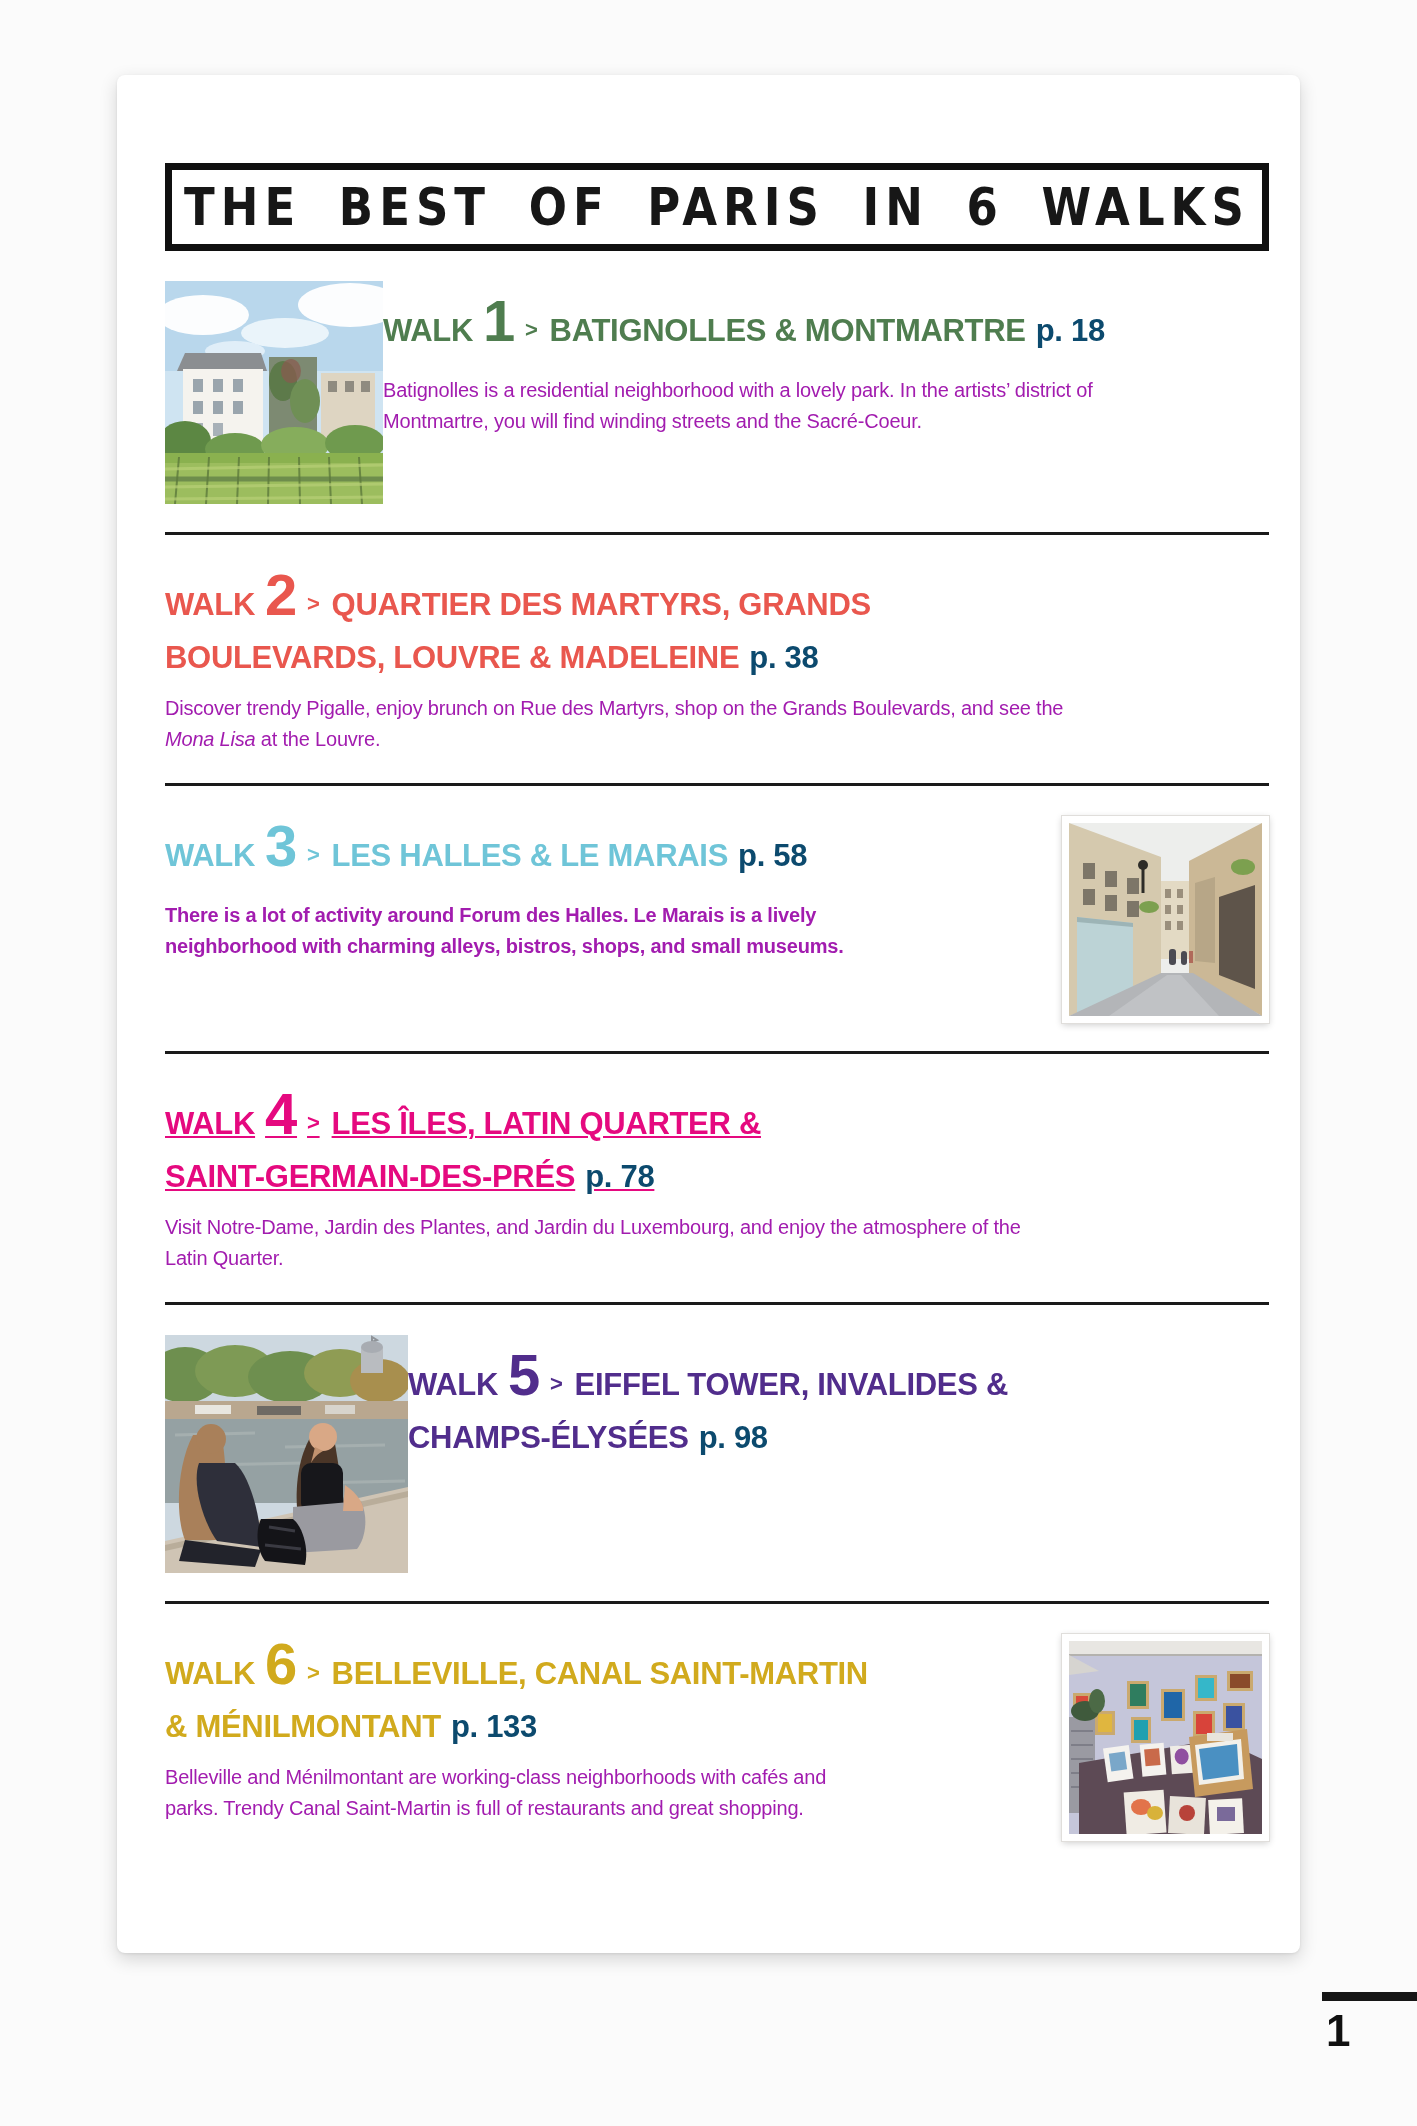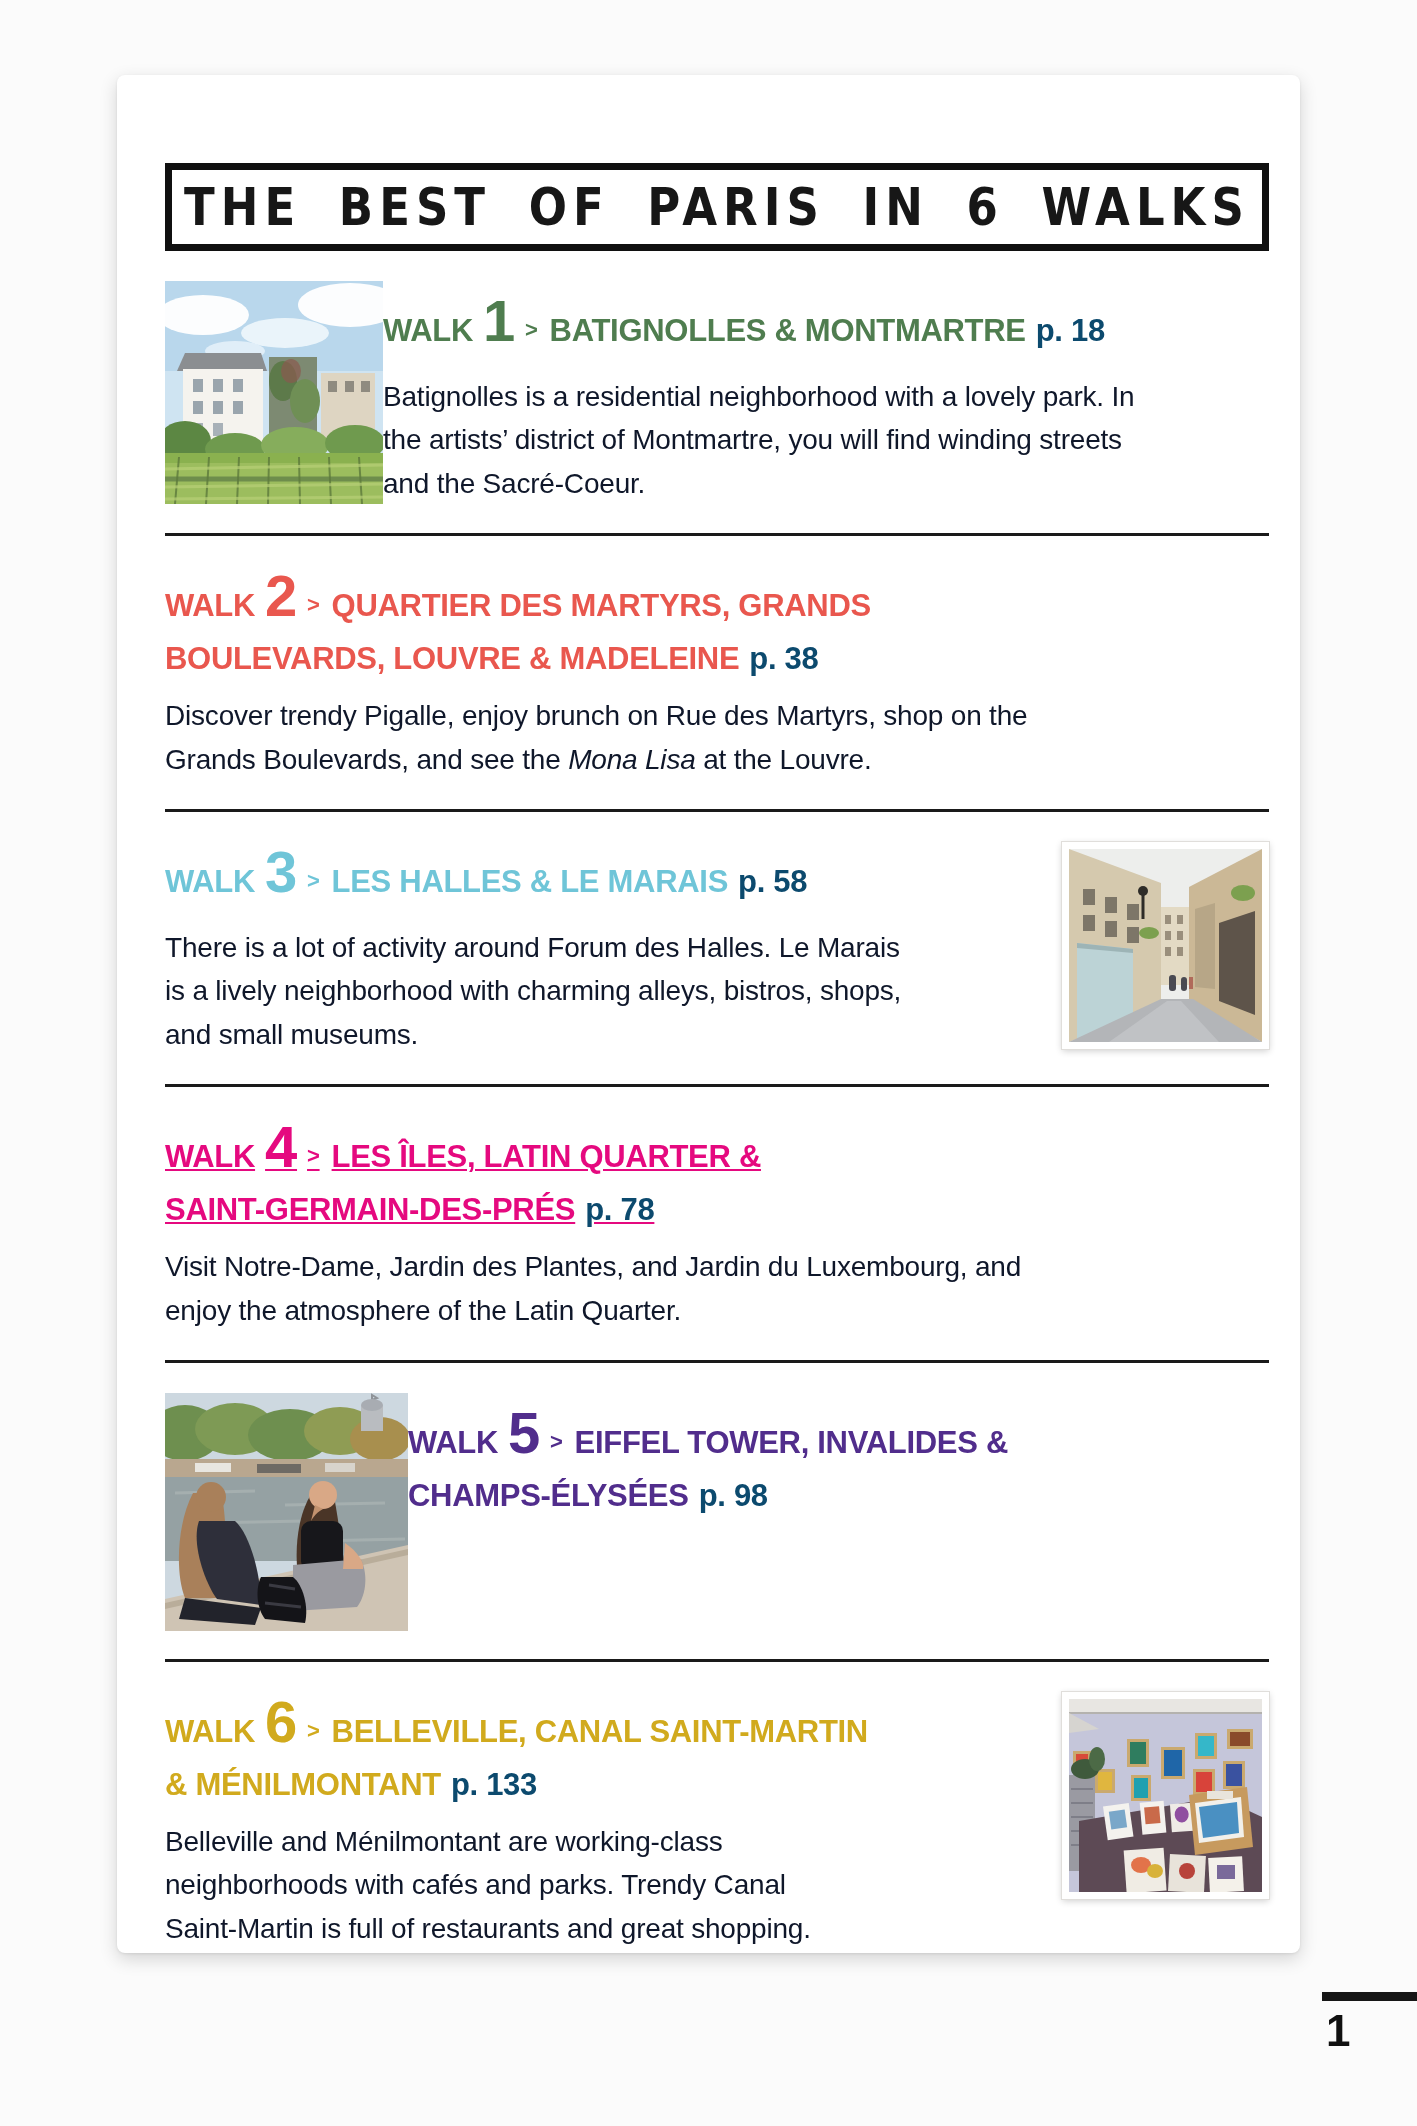--- a/index.html
+++ b/index.html
@@ -30,22 +30,22 @@
   .img-right { margin-left:30px; }
 
   .whead { margin:0 0 12px 0; font-weight:bold; letter-spacing:-0.3px; }
   .hline1 { display:block; line-height:60px; white-space:nowrap; }
   .hline2 { display:block; line-height:42px; white-space:nowrap; }
   .wlabel, .wtitle { font-size:31px; }
   .wnum  { font-size:58px; margin:0 10px; font-weight:bold; }
   .warrow { font-size:22px; vertical-align:4px; margin-right:12px; }
   .wpage { font-size:31px; color:#0c4a6e; margin-left:10px; }
 
-  .wdesc { margin:0; font-size:28px; line-height:1.55; color:#0f172a; letter-spacing:-0.2px; }
-  .d1 { max-width:775px; } .d2 { max-width:920px; } .d3 { max-width:740px; }
+  .wdesc { margin:0; font-size:20px; line-height:1.55; color:#a21caf; letter-spacing:-0.2px; }
+  .d1 { max-width:775px; } .d2 { max-width:920px; } .d3 { max-width:740px;font-weight:bold; }
   .d4 { max-width:900px; } .d5 { max-width:652px; } .d6 { max-width:700px; }
   .italic { font-style:italic; }
 
   .rule { border:none; border-top:3px solid #1a1a1a; height:0; margin:28px 0 30px 0; }
 
   .footer-bar { position:absolute; left:1322px; top:1992px; width:95px; height:9px; background:#161616; }
   .pagenum { position:absolute; left:1326px; top:2006px; font-size:44px; font-weight:bold; color:#101010; }
 </style>
 </head>
 <body>

